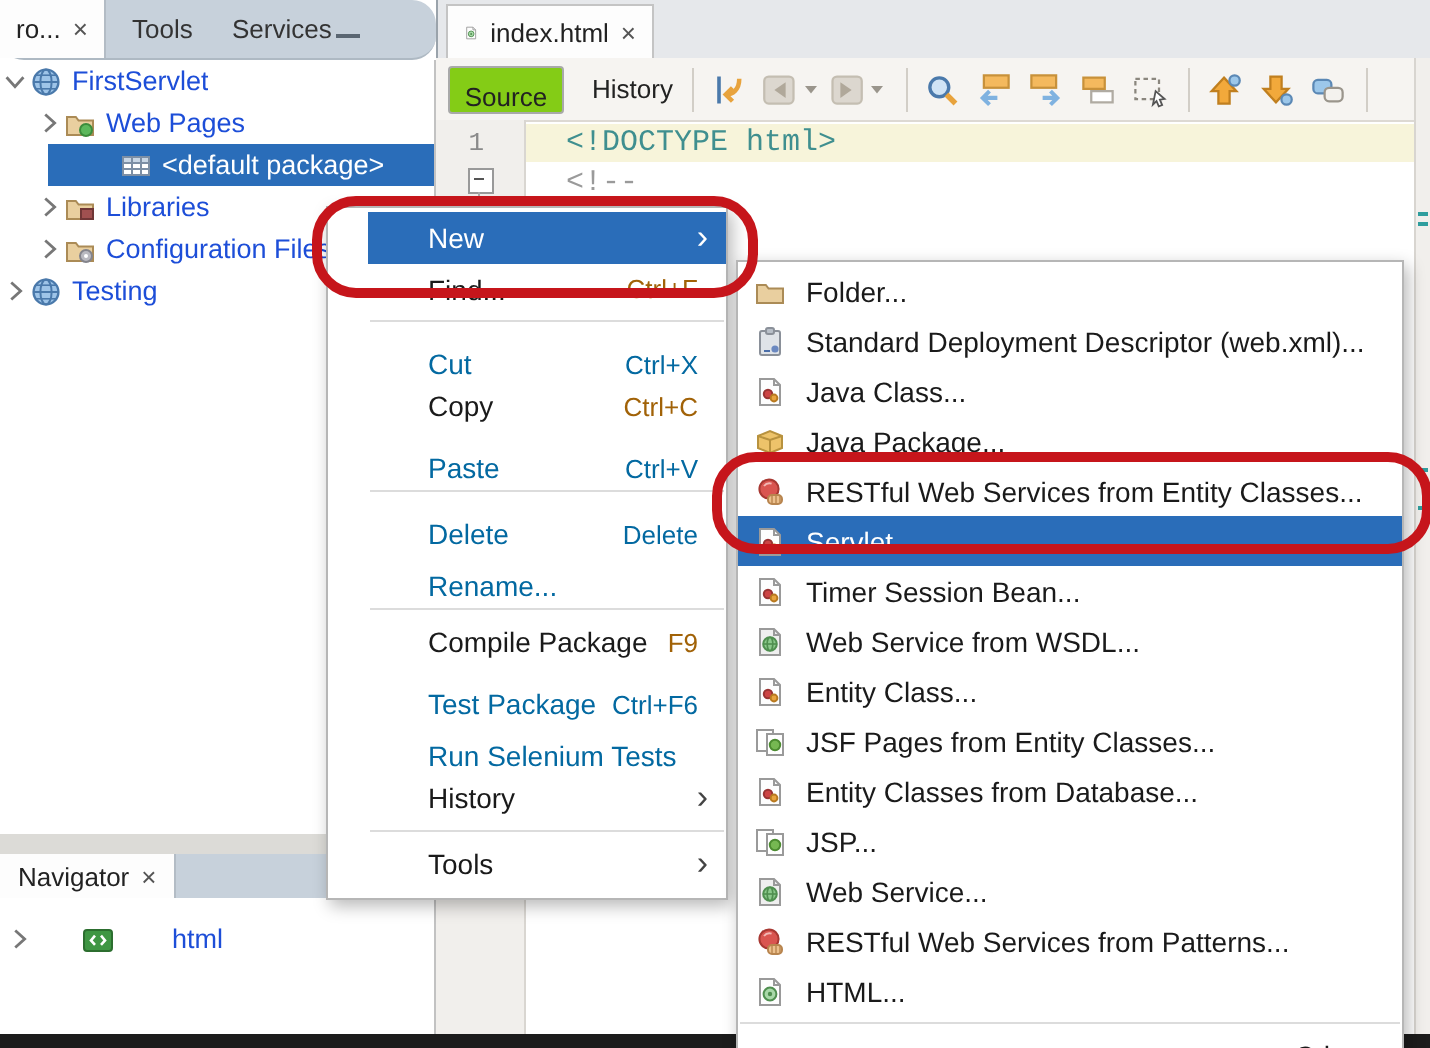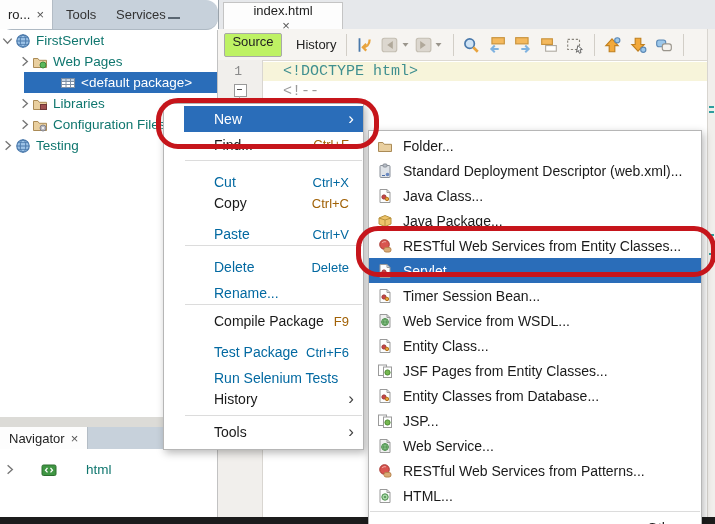--- a/index.html
+++ b/index.html
@@ -8,44 +8,44 @@
   .abs{position:absolute;}
 
   
   .l-tabstrip{left:0;top:0;width:218px;height:29px;background:#c7d1db;border-bottom:1px solid #aeb9c3;border-radius:12px;}
   .l-tab{position:absolute;top:0;height:29px;display:flex;align-items:center;font-size:13px;color:#333;padding:0 8px;}
   .l-tab.active{background:#fdfdfd;color:#222;border-right:1px solid #b3bcc5;}
   .closex{font-size:13px;color:#555;margin-left:6px;}
   .minbar{position:absolute;width:12px;height:2px;background:#5a6672;}
 
   .tree-panel{left:0;top:30px;width:217px;height:387px;background:#fff;border-right:1px solid #c2c2c2;}
-  .trow{height:21px;display:flex;align-items:center;font-size:13.5px;color:#0f766e;white-space:nowrap;}
+  .trow{height:21px;display:flex;align-items:center;font-size:13.5px;color:#1d4ed8;white-space:nowrap;}
   .trow .chev{width:15px;height:15px;flex:0 0 15px;}
   .trow .nico{width:16px;height:16px;flex:0 0 16px;margin-right:5px;}
   .trow span{overflow:hidden;}
   .trow.selrow{background:#2a6db9;color:#fff;}
 
   
   .nav-divider{left:0;top:417px;width:218px;height:10px;background:#dcdbd7;}
   .nav-strip{left:0;top:427px;width:218px;height:22px;background:#c7d1db;}
   .nav-tab{position:absolute;left:0;top:0;height:22px;background:#fdfdfd;display:flex;align-items:center;
            font-size:13px;color:#222;padding:0 9px;border-right:1px solid #b3bcc5;}
   .nav-content{left:0;top:449px;width:217px;height:68px;background:#fff;border-right:1px solid #c2c2c2;}
   .gray-band{left:218px;top:449px;width:34px;height:68px;background:#e4e3df;}
   .bottom-bar{left:0;top:517px;width:715px;height:7px;background:#1c1c1c;}
 
   
   .e-tabstrip{left:218px;top:0;width:497px;height:29px;background:#e6e8eb;border-bottom:1px solid #c9c9c9;border-left:1px solid #9aa3ab;}
-  .e-tab{position:absolute;left:4px;top:2px;width:120px;height:27px;background:#fdfdfd;border:1px solid #c4c4c4;border-bottom:none;
-         display:flex;align-items:center;font-size:13px;color:#222;padding:0 8px;box-sizing:border-box;flex-direction:column;}
+  .e-tab{position:absolute;left:4px;top:2px;width:104px;height:27px;background:#fdfdfd;border:1px solid #c4c4c4;border-bottom:none;
+         display:flex;align-items:center;font-size:13px;color:#222;padding:0 8px;box-sizing:border-box;}
   .e-tab .nico{margin-right:6px;}
   .toolbar{left:218px;top:29px;width:497px;height:31px;background:#f6f4f1;border-bottom:1px solid #ddd9d3;
            display:flex;align-items:center;}
-  .srcbtn{margin-left:6px;width:56px;height:22px;background:#bef264;border:1px solid #a9a9a9;border-radius:2px;
-          display:flex;align-items:flex-start;justify-content:center;font-size:13px;color:#222;}
+  .srcbtn{margin-left:6px;width:56px;height:22px;background:#84cc16;border:1px solid #a9a9a9;border-radius:2px;
+          display:flex;align-items:flex-end;justify-content:center;font-size:13px;color:#222;}
   .histbtn{margin-left:14px;font-size:13px;color:#222;}
   .vsep{width:1px;height:22px;background:#d2cec7;margin-left:10px;}
   .tbi{width:18px;height:18px;margin-left:8px;flex:0 0 18px;}
   .tbi.sm{width:9px;height:9px;flex:0 0 9px;margin-left:2px;}
 
   .gutter{left:218px;top:60px;width:44px;height:457px;background:#f1efec;border-right:1px solid #d9d6d1;}
   .lnum{position:absolute;width:22px;text-align:right;font:13px "Liberation Mono",monospace;color:#8a8a8a;}
   .foldbox{position:absolute;left:234px;top:84px;width:11px;height:11px;background:#fff;border:1px solid #999;}
   .foldbox::after{content:"";position:absolute;left:2px;top:4px;width:5px;height:1px;background:#555;}
   .foldtail{position:absolute;left:239px;top:96px;width:1px;height:8px;background:#aaa;}

